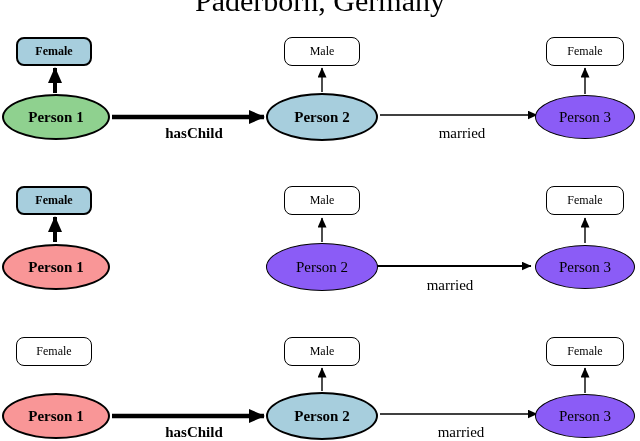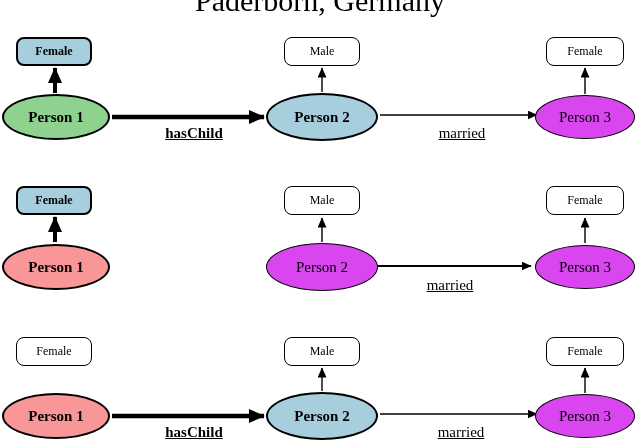--- a/index.html
+++ b/index.html
@@ -12,30 +12,30 @@
   }
 
   .gbox{
     position:absolute;height:29px;border:1.5px solid #000;border-radius:8px;
     display:flex;align-items:center;justify-content:center;
     font-size:12px;background:#ffffff;box-sizing:border-box;
   }
   .ell{
     position:absolute;height:46px;border:1.5px solid #000;border-radius:50%;
     display:flex;align-items:center;justify-content:center;
-    font-size:15px;background:#d946ef;box-sizing:border-box;
+    font-size:15px;background:#8b5cf6;box-sizing:border-box;
   }
   .outline-bold{border-width:2px;}
   .bold{font-weight:bold;}
   .fill-green{background:#8fd18f;}
   .fill-blue{background:#a7cedd;}
   .fill-red{background:#f99697;}
 
   .elabel{
-    position:absolute;width:120px;text-align:center;font-size:15px;line-height:17px;text-decoration:underline;
+    position:absolute;width:120px;text-align:center;font-size:15px;line-height:17px;
   }
 
   svg.edges{position:absolute;left:0;top:0;pointer-events:none;}
 </style>
 </head>
 <body>
 
 <div id="stage">
 
   <div class="figtitle">Paderborn, Germany</div>

